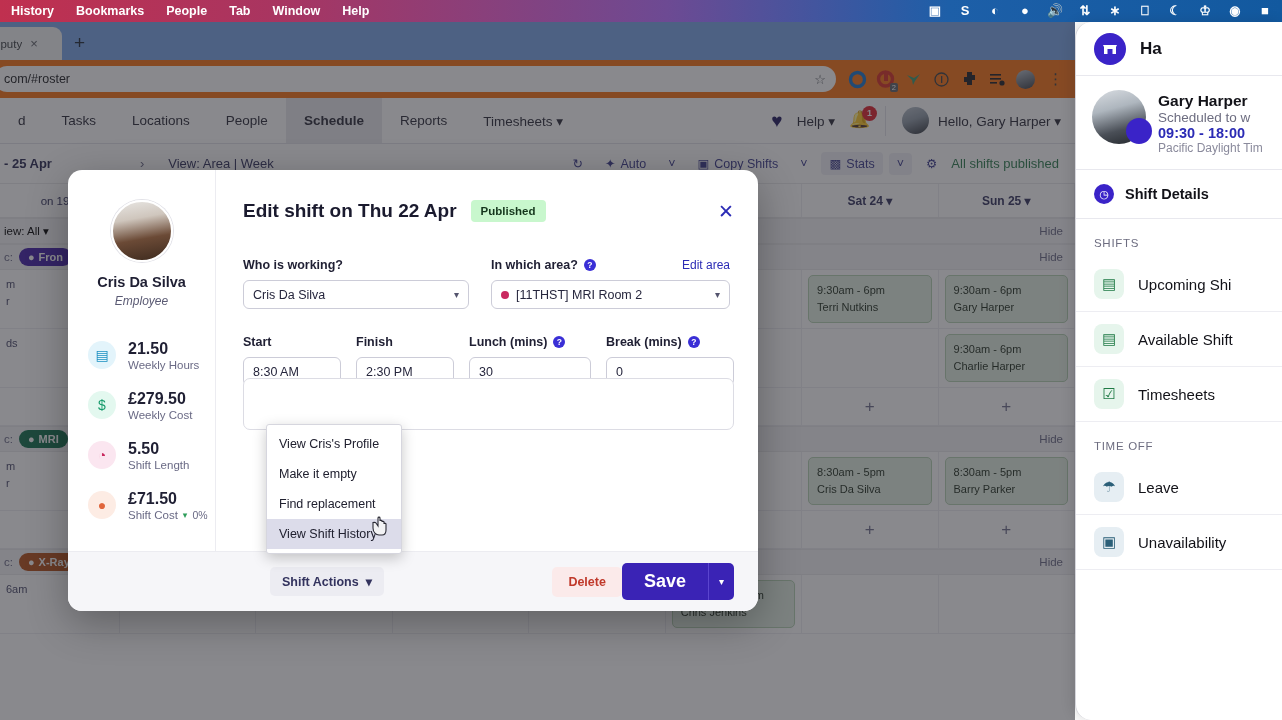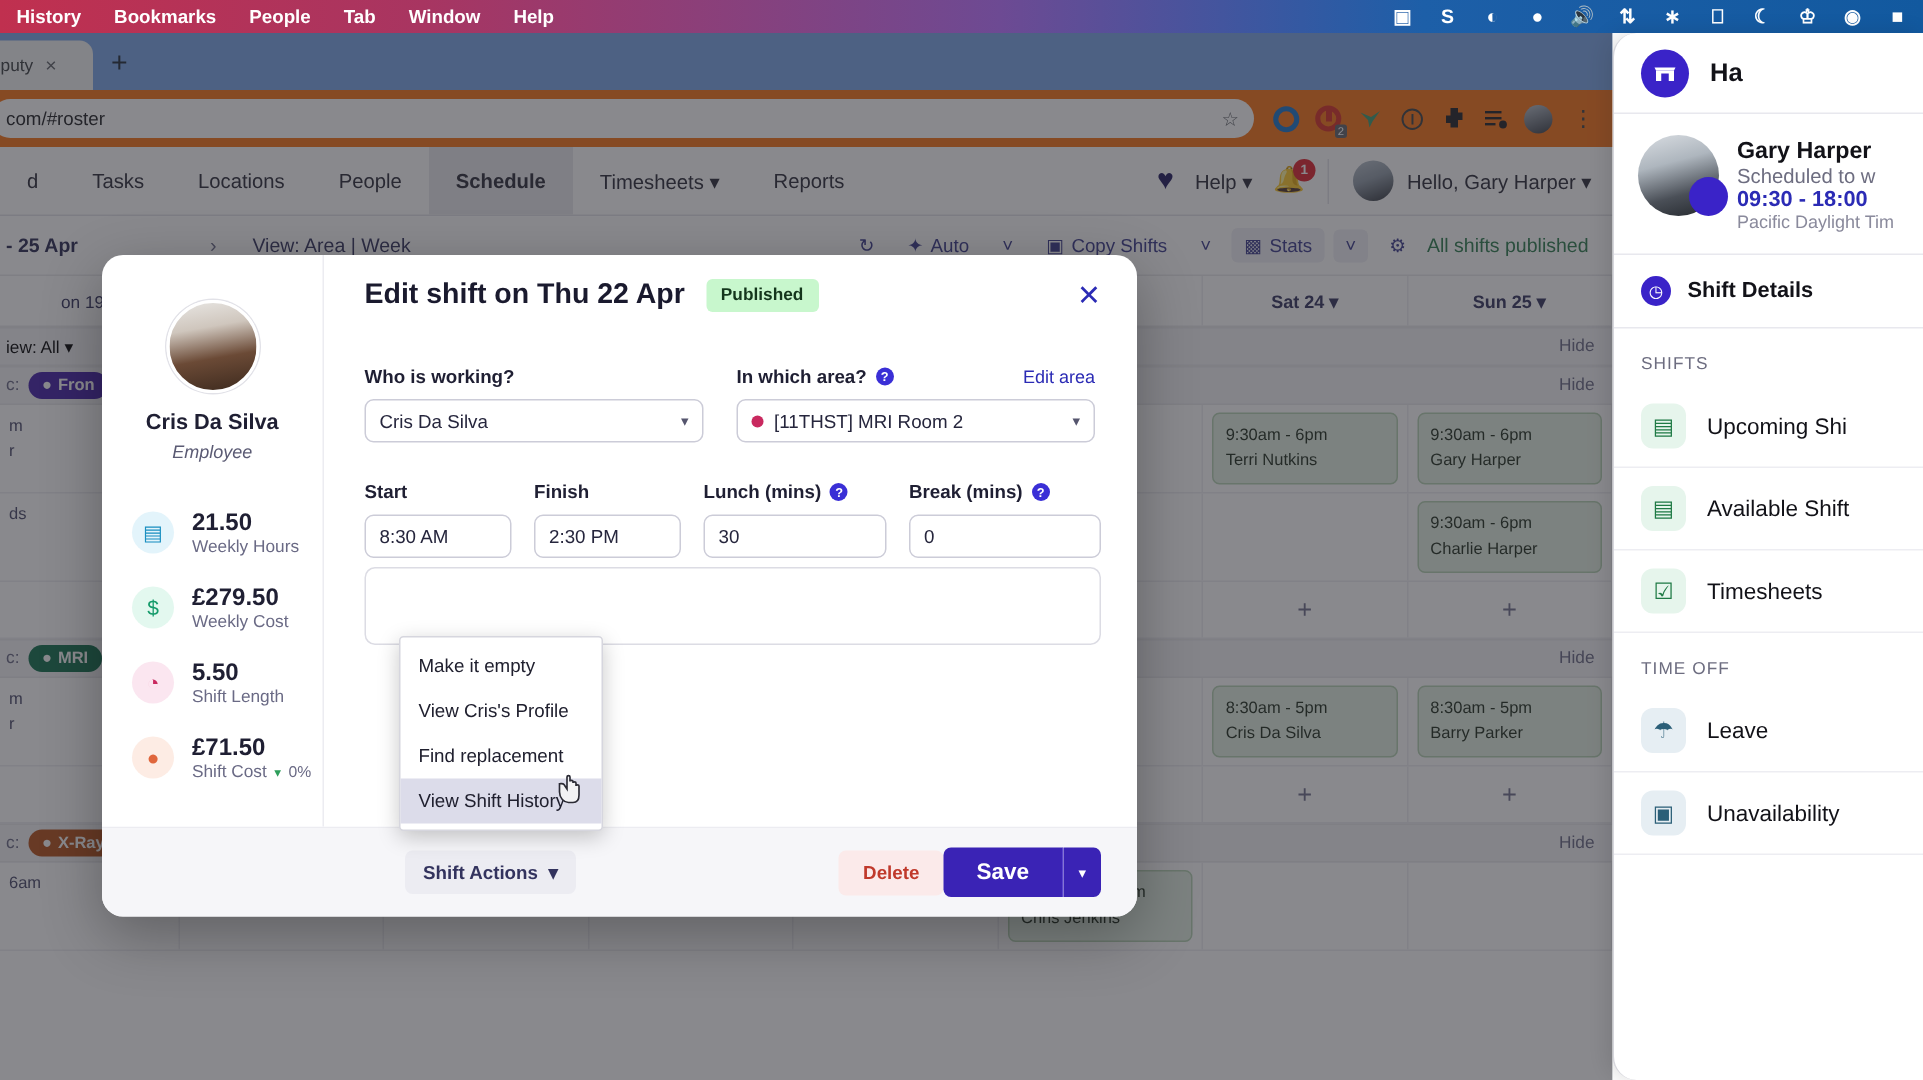--- a/index.html
+++ b/index.html
@@ -169,21 +169,21 @@
   .statrow { display: flex; align-items: center; gap: 12px; padding: 9px 0 9px 20px; }
   .statico {
     width: 28px; height: 28px; border-radius: 50%;
     display: flex; align-items: center; justify-content: center; font-size: 14px; flex: none;
   }
   .statval { font-size: 16px; font-weight: bold; color: #1f1f33; line-height: 1.25; }
   .statlbl { font-size: 11.5px; color: #6a6a85; display: flex; align-items: center; gap: 5px; }
   .statlbl .dn { color: #2e9e5b; font-size: 9px; }
   .statlbl .pct { color: #6a6a85; font-size: 10.5px; }
 
-  .mright { flex: 1; padding: 16px 24px 0 27px; position: relative; }
+  .mright { flex: 1; padding: 30px 24px 0 27px; position: relative; }
   .mhead { display: flex; align-items: center; gap: 14px; }
   .mtitle { font-size: 19px; font-weight: bold; color: #1a1a2e; }
   .badge {
     background: #c8f7cd; color: #14361c; font-size: 11.5px; font-weight: bold;
     border-radius: 4px; padding: 5px 10px;
   }
   .mclose { margin-left: auto; font-size: 19px; color: #2b2bb5; line-height: 1; }
 
   .fieldrow { display: flex; gap: 22px; margin-top: 36px; }
   .fgrp { display: flex; flex-direction: column; }
@@ -221,21 +221,21 @@
     padding: 7px 12px; font-size: 12.5px; font-weight: bold; color: #33335e;
     display: flex; align-items: center; gap: 7px;
   }
   .fright { margin-left: auto; display: flex; align-items: center; gap: 0; }
   .delbtn {
     background: #fbeaea; color: #c0392b; font-size: 12.5px; font-weight: bold;
     border-radius: 5px; padding: 8px 16px;
   }
   .savegrp { display: flex; }
   .savebtn {
-    background: #3a23b5; color: #fff; font-size: 15px; font-weight: bold;
+    background: #3a23b5; color: #fff; font-size: 18px; font-weight: bold;
     border-radius: 5px 0 0 5px; padding: 8px 22px; border-right: 1px solid #5b45cf;
   }
   .savecaret {
     background: #3a23b5; color: #fff; border-radius: 0 5px 5px 0;
     padding: 8px 10px; font-size: 10px; display:flex; align-items:center;
   }
 
   
   .ctxmenu {
     position: absolute; left: 266px; top: 424px; width: 136px; z-index: 70;
@@ -369,22 +369,22 @@
       </div>
     </div>
 
     <div class="appnav">
       <div class="navtabs">
         <div class="navtab">d</div>
         <div class="navtab">Tasks</div>
         <div class="navtab">Locations</div>
         <div class="navtab">People</div>
         <div class="navtab active">Schedule</div>
+        <div class="navtab">Reports</div>
         <div class="navtab">Timesheets ▾</div>
-        <div class="navtab">Reports</div>
       </div>
       <div class="navright">
         <span class="heart">♥</span>
         <span class="helpbtn">Help ▾</span>
         <span class="bell-wrap">
           <span class="bell">🔔</span>
           <span class="bell-badge">1</span>
         </span>
         <span class="usr">
           <span class="ava"></span>
@@ -711,22 +711,22 @@
         <span class="delbtn">Delete</span>
         <span class="savegrp">
           <span class="savebtn">Save</span>
           <span class="savecaret">▾</span>
         </span>
       </span>
     </div>
   </div>
 
   <div class="ctxmenu">
+    <div class="ctxitem">View Cris's Profile</div>
     <div class="ctxitem">Make it empty</div>
-    <div class="ctxitem">View Cris's Profile</div>
     <div class="ctxitem">Find replacement</div>
     <div class="ctxitem hl">View Shift History</div>
   </div>
   <div class="cursor">
     <svg width="18" height="22" viewBox="0 0 18 22">
       <path d="M3 7 v6 c0 4 3 7 6 7 h3 c3 0 4-2 4-5 V9 c0-1-2-1-2 0 V7 c0-1-2-1-2 0 V6 c0-1-2-1-2 0 V3 c0-1.2-2-1.2-2 0 v8 L6 8 c-1-1.3-3 0-3 -1Z" fill="#f2f2f4" stroke="#2a2a34" stroke-width="1.1"></path>
     </svg>
   </div>
 
   <div class="phone">

